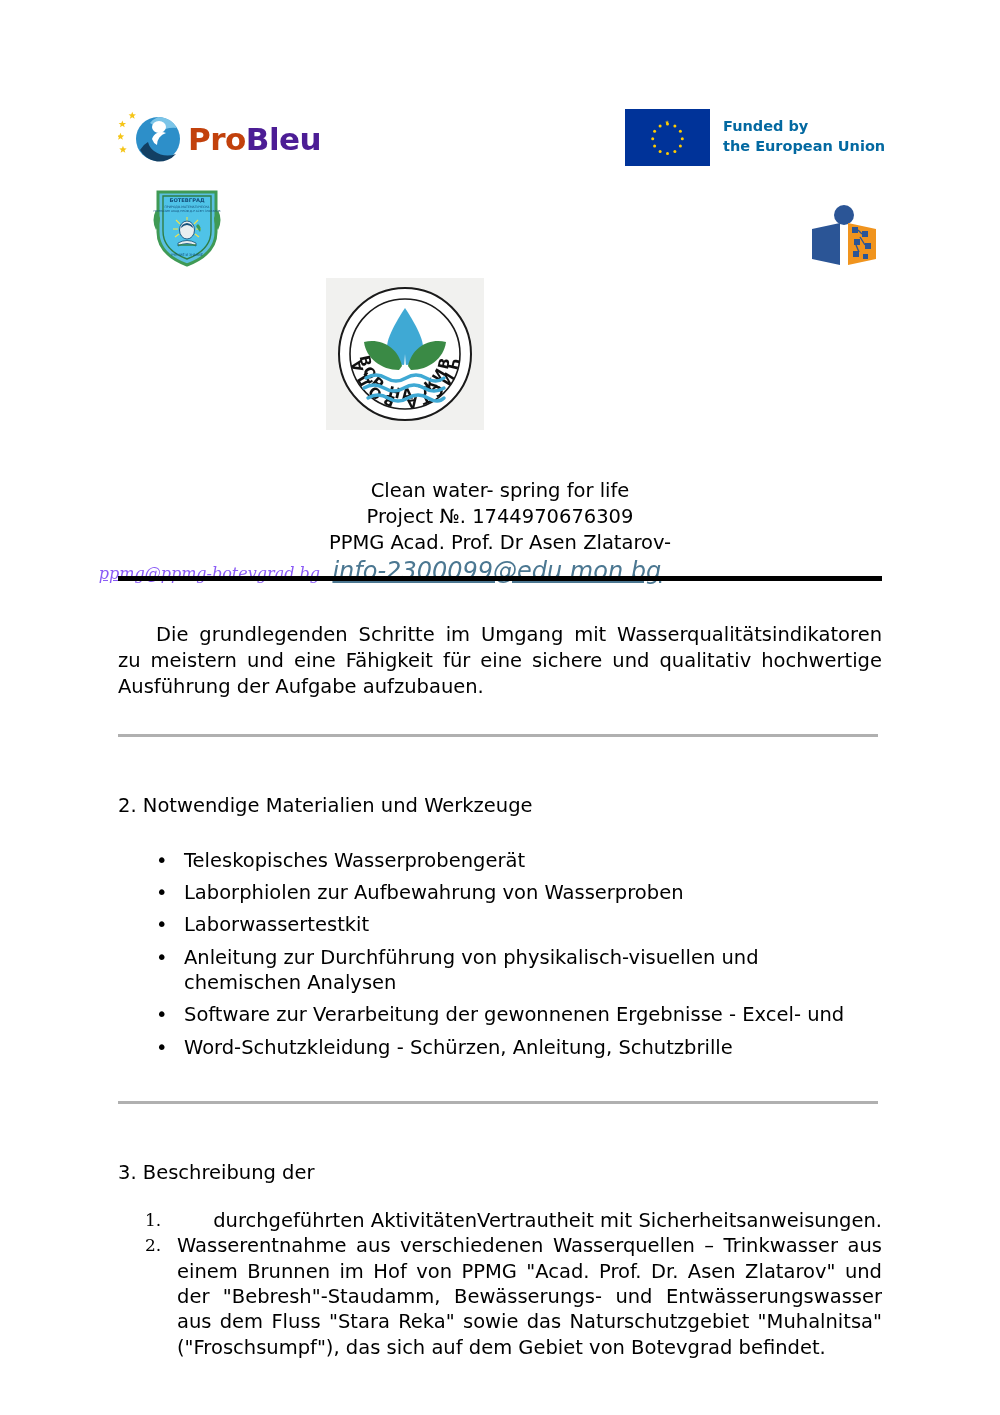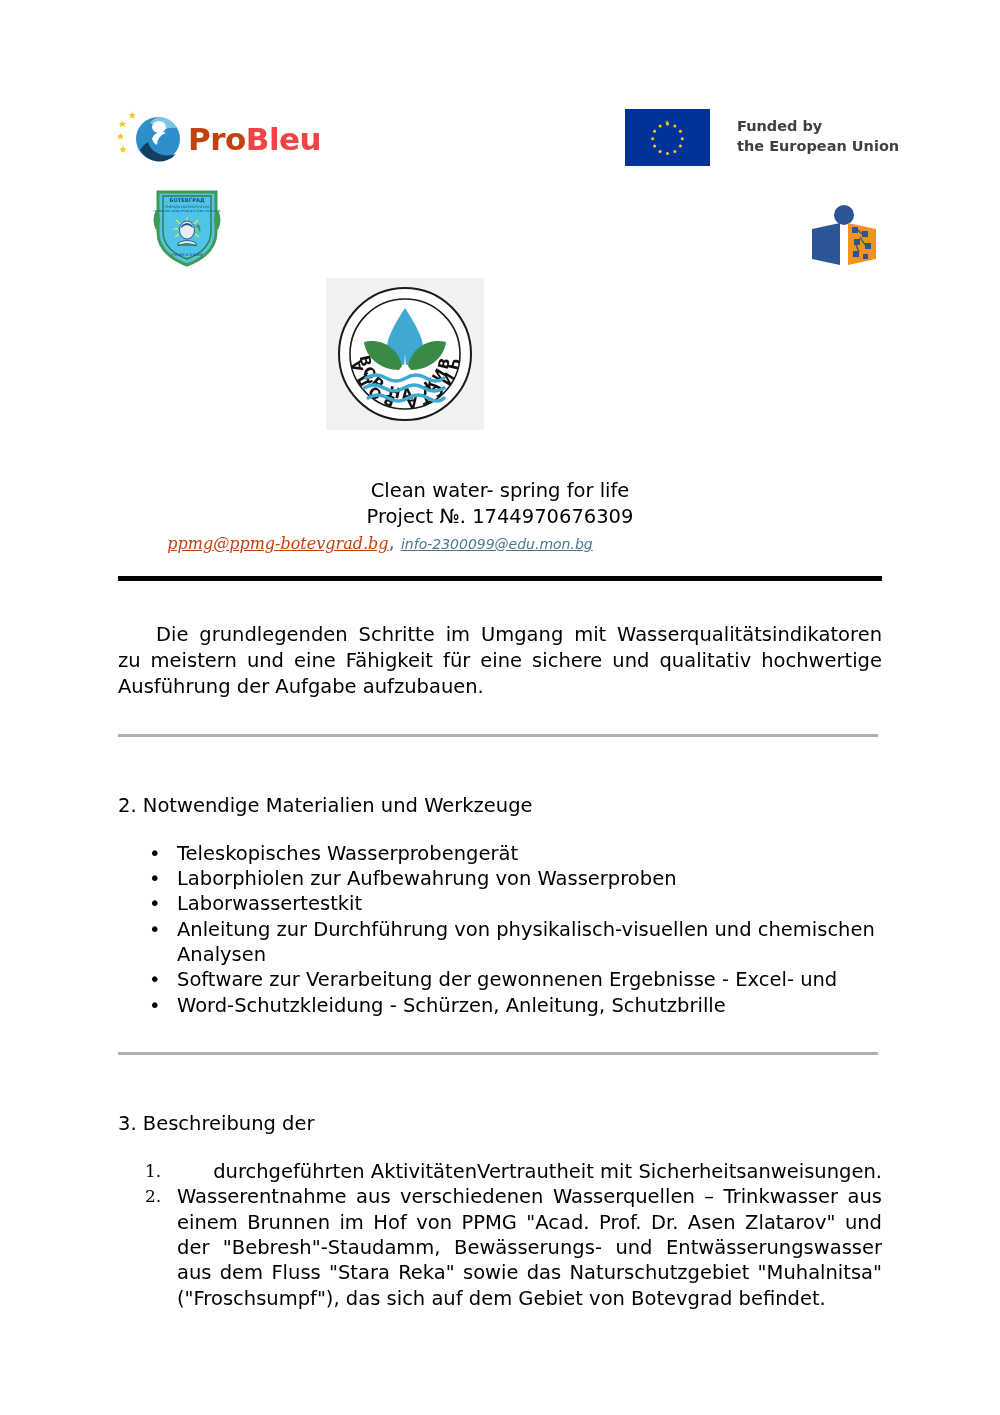--- a/index.html
+++ b/index.html
@@ -35,21 +35,21 @@
   .probleu-mark { width: 64px; height: 62px; flex: 0 0 auto; }
   .probleu-word {
     font-family: "DejaVu Sans", sans-serif;
     font-weight: bold;
     font-size: 31px;
     letter-spacing: -0.5px;
     margin-left: 6px;
     white-space: nowrap;
   }
   .probleu-word .pro { color: #c2410c; }
-  .probleu-word .bleu { color: #ef4444; }
+  .probleu-word .bleu { color: #4c1d95; }
 
   .school-crest {
     position: absolute;
     left: 148px;
     top: 186px;
     width: 78px;
     height: 82px;
   }
 
   .eu-logo {
@@ -62,26 +62,26 @@
     align-items: center;
   }
   .eu-flag {
     width: 85px;
     height: 57px;
     flex: 0 0 auto;
     background: #003399;
     position: relative;
   }
   .eu-text {
-    margin-left: 27px;
+    margin-left: 13px;
     font-family: "DejaVu Sans", sans-serif;
     font-weight: bold;
     font-size: 14.5px;
     line-height: 1.35;
-    color: #404040;
+    color: #0369a1;
     white-space: nowrap;
   }
 
   .edu-logo {
     position: absolute;
     left: 808px;
     top: 203px;
     width: 72px;
     height: 68px;
   }
@@ -110,27 +110,27 @@
   }
   .doc-header .emails {
     padding-left: 0;
     padding-right: 240px;
     white-space: nowrap;
   }
   a.mail-serif {
     font-family: "DejaVu Serif", serif;
     font-style: italic;
     font-size: 16px;
-    color: #c2410c;
+    color: #8b5cf6;
     text-decoration: underline;
   }
   a.mail-sans {
     font-family: "DejaVu Sans", sans-serif;
     font-style: italic;
-    font-size: 14px;
+    font-size: 24px;
     color: #4b7791;
     text-decoration: underline;
     margin-top: 14px;
   }
   .comma-sep { color: #4b7791; }
 
   .rule-heavy {
     position: absolute;
     left: 118px;
     top: 576px;
@@ -172,21 +172,21 @@
   }
 
   ul.bullets {
     margin: 0;
     padding: 0;
     list-style: none;
   }
   ul.bullets > li {
     position: relative;
     padding-left: 59px;
-    margin: 0;
+    margin: 7px;
     line-height: 1.3;
   }
   ul.bullets > li::before {
     content: "\2022";
     position: absolute;
     left: 31px;
     top: 0;
     font-size: 19.5px;
     line-height: 1.3;
   }
@@ -336,20 +336,21 @@
         <path d="M38 110 q10 -6 20 0 t20 0 t20 0 t20 0"></path>
         <path d="M42 120 q10 -6 20 0 t20 0 t20 0 t16 0"></path>
       </g>
     </svg>
   </div>
 </div>
 
 <div class="doc-header">
   <div class="hline">Clean water- spring for life</div>
   <div class="hline">Project №. 1744970676309</div>
+  <div class="hline">PPMG Acad. Prof. Dr Asen Zlatarov-</div>
   <div class="emails"><a class="mail-serif" href="#">ppmg@ppmg-botevgrad.bg</a><span class="comma-sep">, </span><a class="mail-sans" href="#">info-2300099@edu.mon.bg</a></div>
 </div>
 
 <div class="rule-heavy"></div>
 
 <div class="body-area">
 
   <div class="gap-sm"></div>
   <p class="just indented">Die grundlegenden Schritte im Umgang mit Wasserqualitätsindikatoren zu meistern und eine Fähigkeit für eine sichere und qualitativ hochwertige Ausführung der Aufgabe aufzubauen.</p>
 

